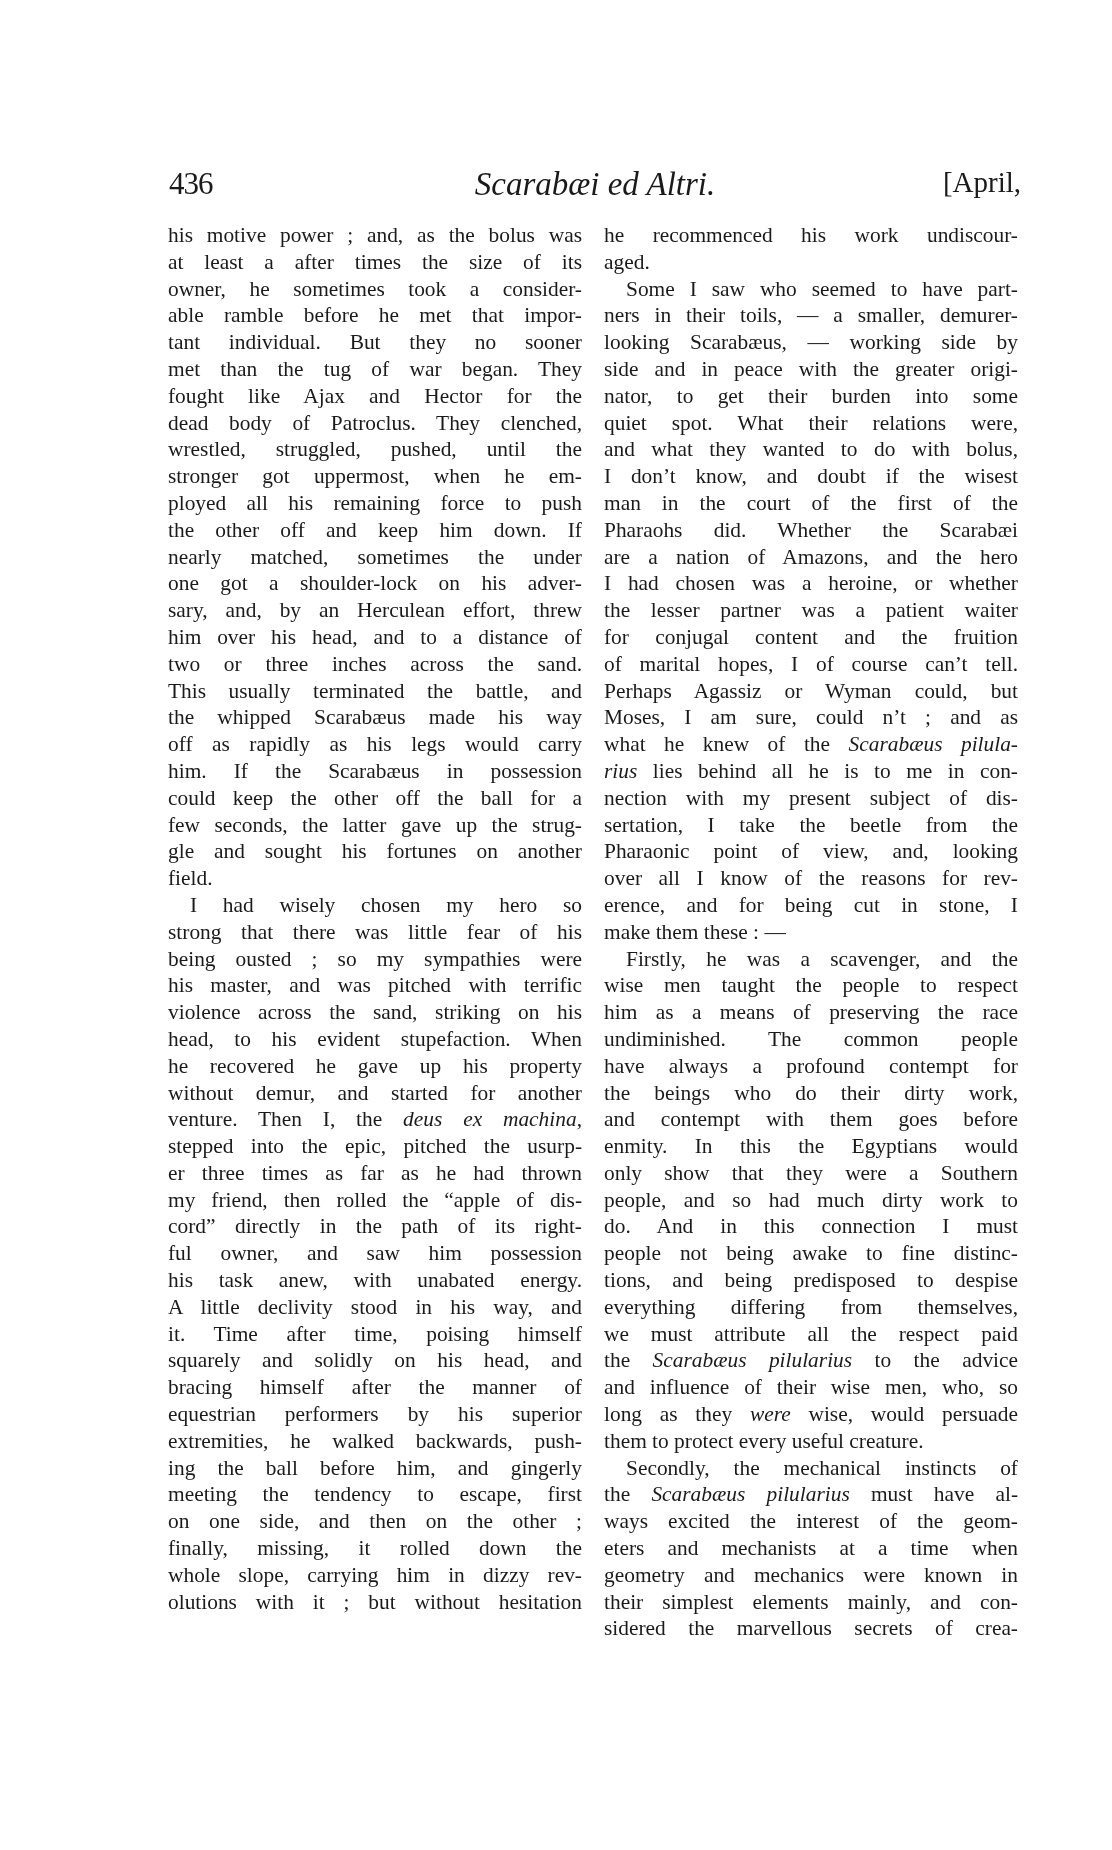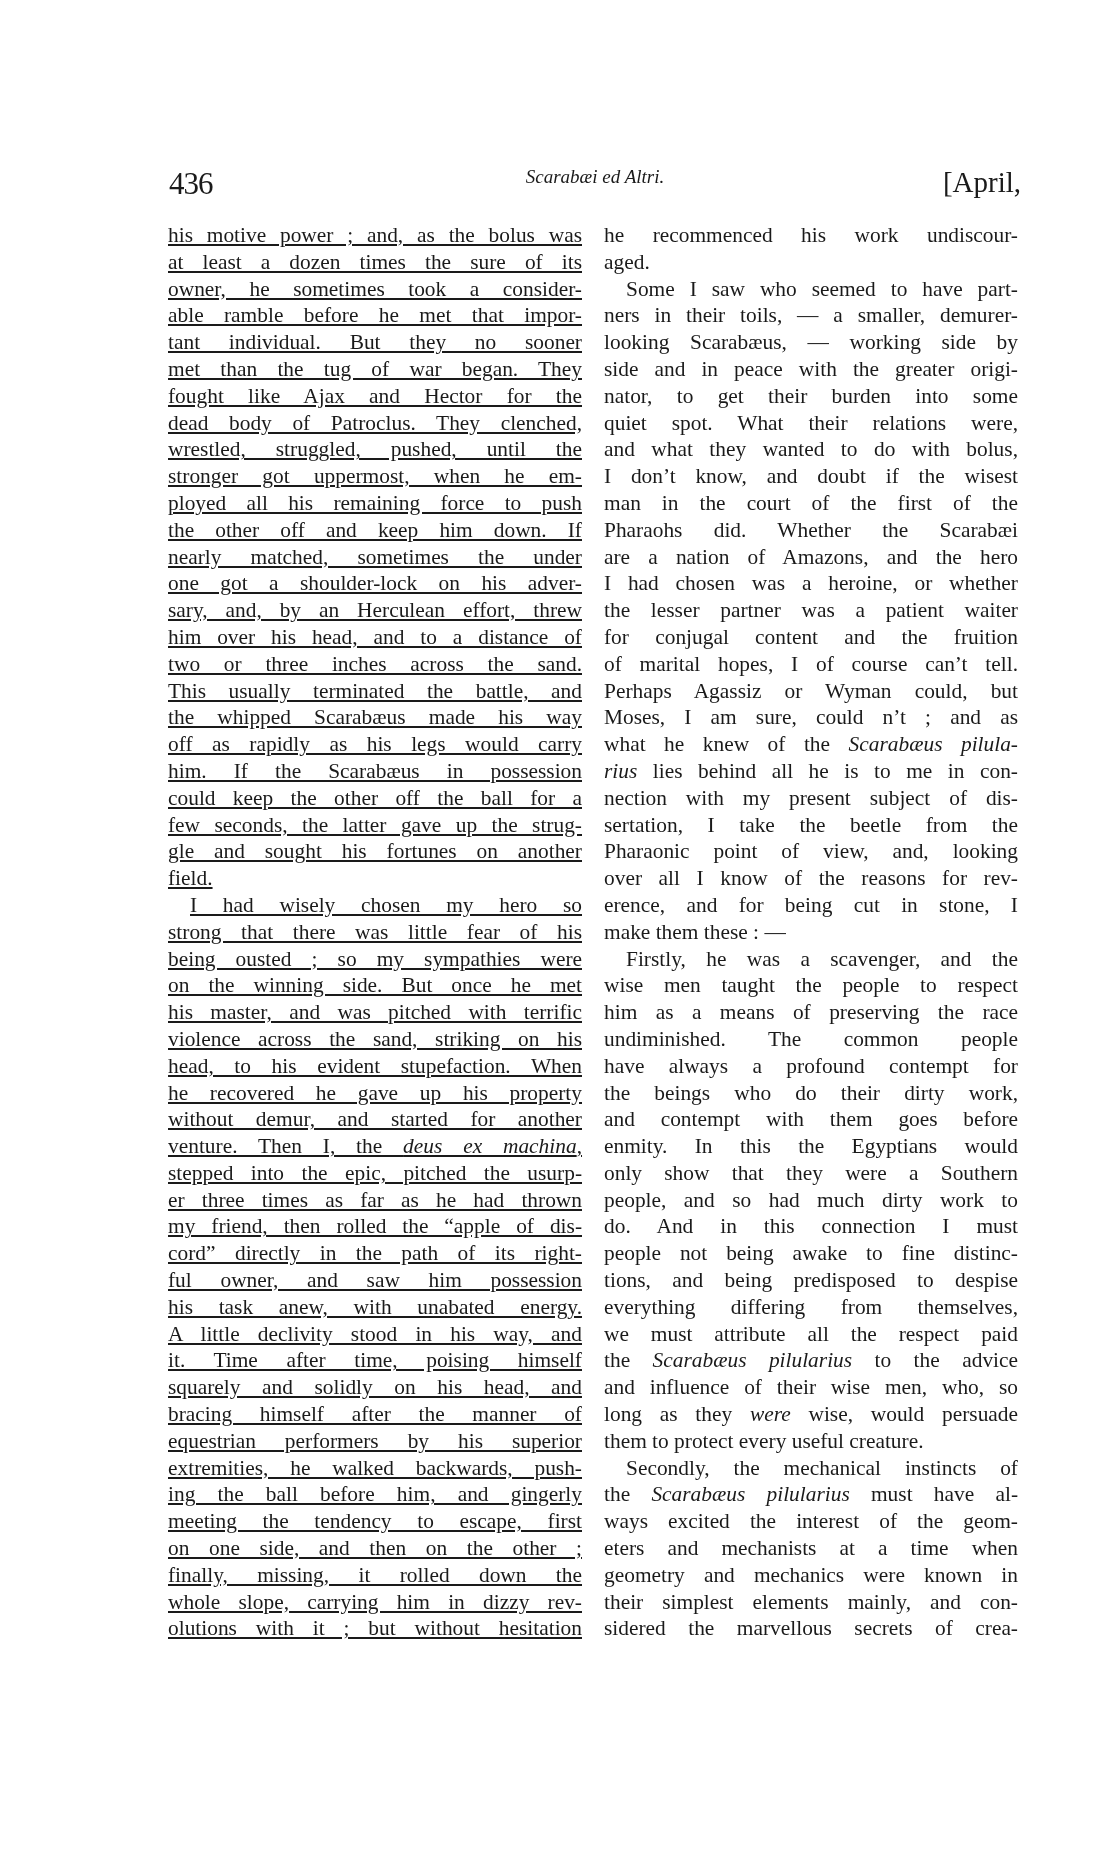--- a/index.html
+++ b/index.html
@@ -2,42 +2,42 @@
 <html><head>
 <meta charset="utf-8">
 <style>
   html, body { margin: 0; padding: 0; background: #ffffff; }
   body { width: 1112px; height: 1850px; position: relative; overflow: hidden;
          font-family: "Liberation Serif", "DejaVu Serif", serif; color: #1a1a1a; }
   .page { position: absolute; left: 0; top: 0; width: 887px; height: 1850px; background: #fff; }
   .header { position: absolute; top: 166px; left: 169px; width: 852px; height: 36px; }
   .folio { position: absolute; left: 0; top: 0; font-size: 31px; letter-spacing: -1px; }
   .running-title { position: absolute; left: 0; right: 0; top: 0; text-align: center;
-                   font-style: italic; font-size: 19px; }
+                   font-style: italic; font-size: 33px; }
   .running-date { position: absolute; right: 0; top: 0; font-size: 29px; }
   .col { position: absolute; top: 222px; width: 414px; font-size: 21.4px; line-height: 26.8px; }
-  .col-left { left: 168px; text-decoration: underline; }
+  .col-left { left: 168px; }
   .col-right { left: 604px; }
   .line { display: block; white-space: nowrap; text-align: justify; text-align-last: justify; height: 26.8px; }
   .line.last { text-align-last: left; }
   .line.indent { padding-left: 22px; }
   .it { font-style: italic; }
 </style>
 </head>
 <body>
 
 <div class="page">
   <div class="header">
     <span class="folio">436</span>
     <span class="running-title">Scarabæi ed Altri.</span>
     <span class="running-date">[April,</span>
   </div>
   <div class="col col-left" id="col-left">
       <span class="line"><span>his motive power ; and, as the bolus was</span></span>
-      <span class="line"><span>at least a dozen times the sure of its</span></span>
+      <span class="line"><span>at least a after times the size of its</span></span>
       <span class="line"><span>owner, he sometimes took a consider-</span></span>
       <span class="line"><span>able ramble before he met that impor-</span></span>
       <span class="line"><span>tant individual.  But they no sooner</span></span>
       <span class="line"><span>met than the tug of war began.  They</span></span>
       <span class="line"><span>fought like Ajax and Hector for the</span></span>
       <span class="line"><span>dead body of Patroclus.  They clenched,</span></span>
       <span class="line"><span>wrestled, struggled, pushed, until the</span></span>
       <span class="line"><span>stronger got uppermost, when he em-</span></span>
       <span class="line"><span>ployed all his remaining force to push</span></span>
       <span class="line"><span>the other off and keep him down.  If</span></span>
@@ -50,21 +50,20 @@
       <span class="line"><span>the whipped Scarabæus made his way</span></span>
       <span class="line"><span>off as rapidly as his legs would carry</span></span>
       <span class="line"><span>him.  If the Scarabæus in possession</span></span>
       <span class="line"><span>could keep the other off the ball for a</span></span>
       <span class="line"><span>few seconds, the latter gave up the strug-</span></span>
       <span class="line"><span>gle and sought his fortunes on another</span></span>
       <span class="line last"><span>field.</span></span>
       <span class="line indent"><span>I had wisely chosen my hero so</span></span>
       <span class="line"><span>strong that there was little fear of his</span></span>
       <span class="line"><span>being ousted ; so my sympathies were</span></span>
-      <span class="line"><span>on the winning side.  But once he met</span></span>
       <span class="line"><span>his master, and was pitched with terrific</span></span>
       <span class="line"><span>violence across the sand, striking on his</span></span>
       <span class="line"><span>head, to his evident stupefaction.  When</span></span>
       <span class="line"><span>he recovered he gave up his property</span></span>
       <span class="line"><span>without demur, and started for another</span></span>
       <span class="line"><span>venture.  Then I, the </span><span class="it">deus ex machina</span><span>,</span></span>
       <span class="line"><span>stepped into the epic, pitched the usurp-</span></span>
       <span class="line"><span>er three times as far as he had thrown</span></span>
       <span class="line"><span>my friend, then rolled the “apple of dis-</span></span>
       <span class="line"><span>cord” directly in the path of its right-</span></span>

